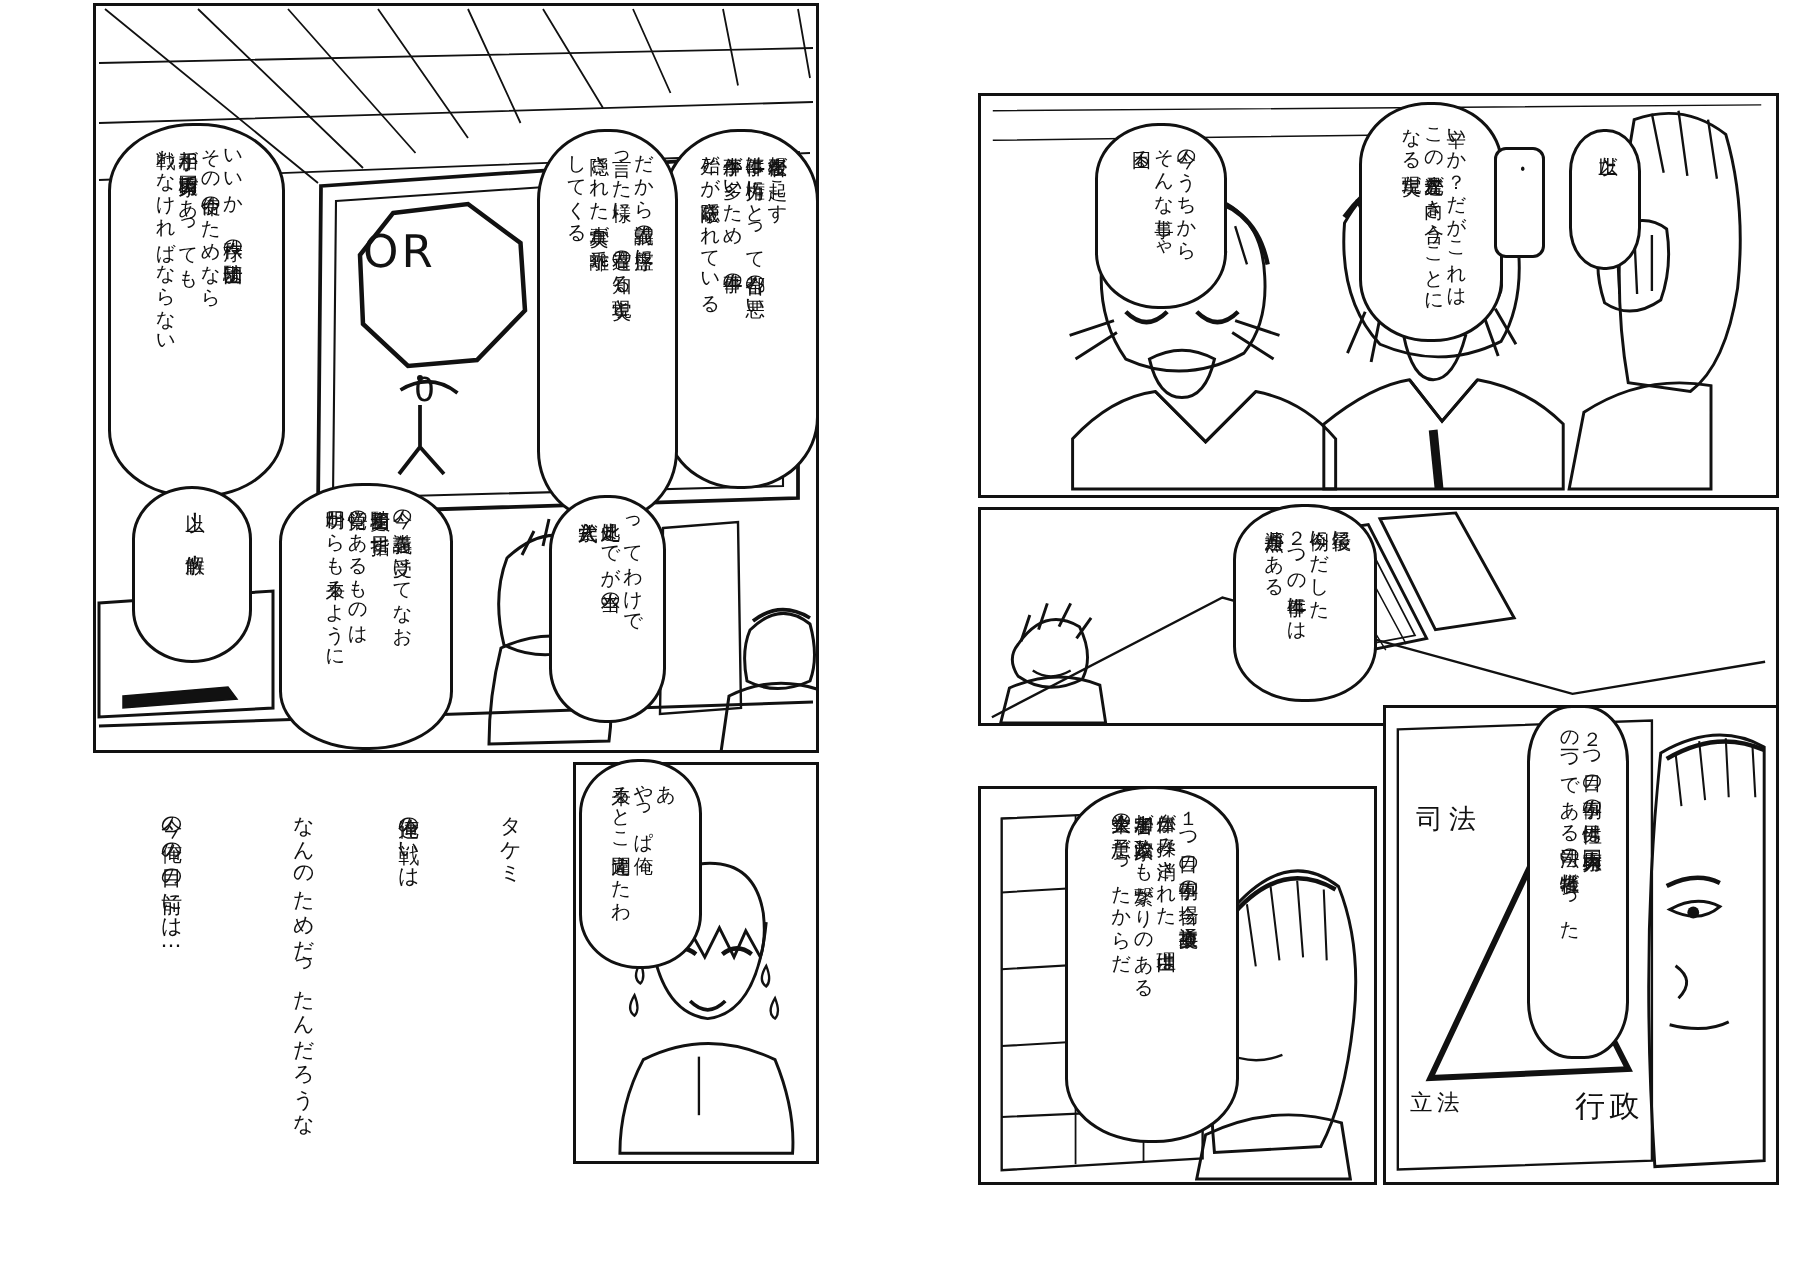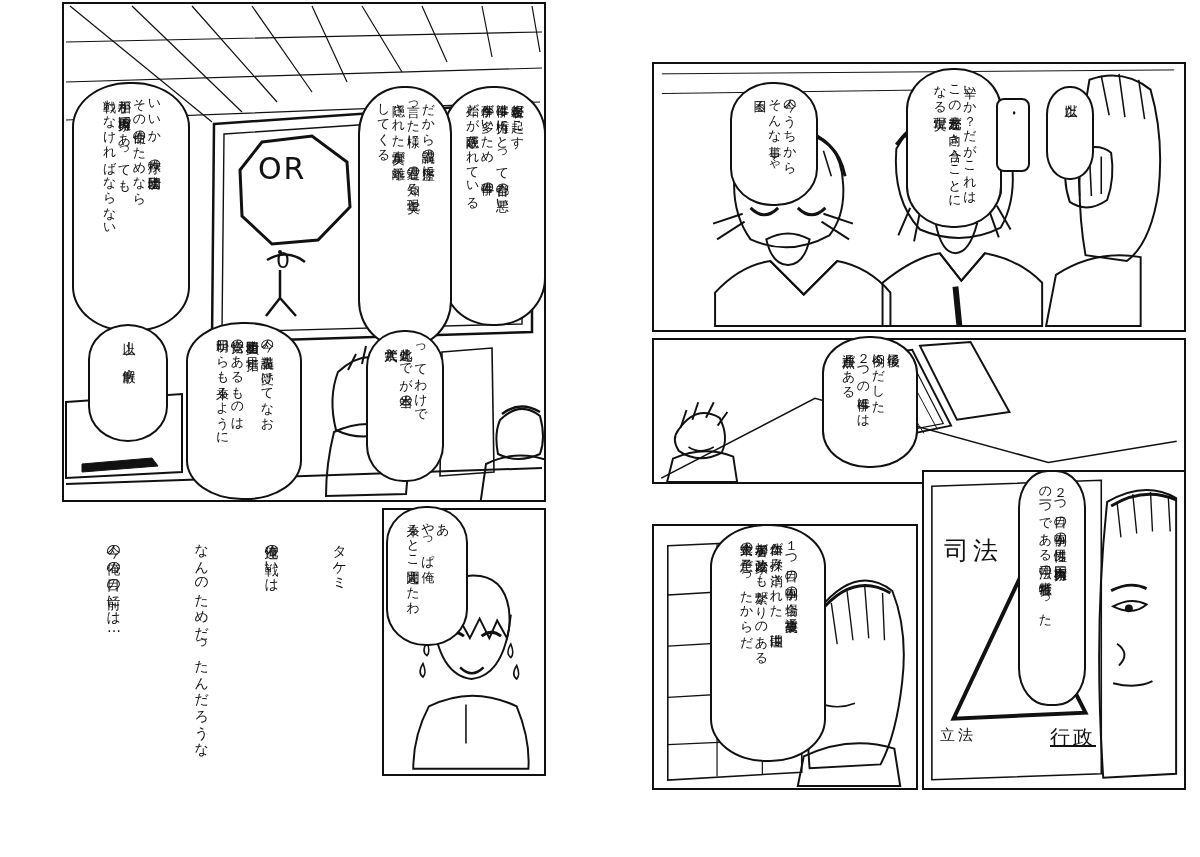--- a/index.html
+++ b/index.html
@@ -111,21 +111,21 @@
       <path d="M272 430 q34 -16 68 0 q8 34 4 62 l-80 2 q0 -32 8 -64 z" fill="none" stroke="#111" stroke-width="2"></path>
 
       <path d="M346 372 L358 430" stroke="#111" stroke-width="5" fill="none"></path>
 
       <path d="M438 418 q20 -20 40 -4 q6 22 0 38 q-22 10 -42 0 q-4 -20 2 -34 z" fill="none" stroke="#111" stroke-width="2"></path>
       <path d="M440 412 q18 -14 38 -2" stroke="#111" stroke-width="2.5" fill="none"></path>
       <path d="M424 462 q32 -16 66 -2 l4 42 l-76 2 z" fill="none" stroke="#111" stroke-width="2"></path>
       <path d="M380 350 L430 346 L432 470 L378 474 Z" fill="none" stroke="#111" stroke-width="1.6"></path>
     </svg>
 
-    <div class="vtext" style="left:196px; top:150px; font-size:30px; writing-mode:horizontal-tb; letter-spacing:2px;">OR</div>
+    <div class="vtext" style="left:180px; top:150px; font-size:30px; writing-mode:horizontal-tb; letter-spacing:2px;">OR</div>
     <div class="vtext" style="left:214px; top:246px; font-size:22px; writing-mode:horizontal-tb;">0</div>
   </div>
 
   <div class="bubble" style="left:442px; top:86px; width:104px; height:240px; border-radius:48% / 20%;">
     <div class="vtext" style="font-size:13px;">報復者が起こす
 事件は権力にとって都合の悪い
 事件が多いため 事件の
 殆どが隠蔽されている</div>
   </div>
   <div class="bubble" style="left:358px; top:86px; width:94px; height:262px; border-radius:48% / 18%;">
@@ -316,22 +316,22 @@
       <path d="M196 30 l4 36 M212 22 l4 40 M230 20 l2 40 M248 24 l2 36" stroke="#111" stroke-width="1.4" fill="none"></path>
 
       <path d="M190 120 q20 -10 36 -2" stroke="#111" stroke-width="3" fill="none"></path>
       <path d="M192 136 q18 -10 34 -2 q-14 12 -34 2 z" fill="none" stroke="#111" stroke-width="2"></path>
       <circle cx="208" cy="138" r="4" fill="#111"></circle>
 
       <path d="M196 174 q14 10 2 22" stroke="#111" stroke-width="2" fill="none"></path>
       <path d="M192 214 q24 6 40 -2" stroke="#111" stroke-width="2" fill="none"></path>
     </svg>
 
-    <div style="position:absolute; left:20px; top:62px; font-size:25px; writing-mode:horizontal-tb; letter-spacing:4px;">司法</div>
+    <div style="position:absolute; left:20px; top:62px; font-size:18px; writing-mode:horizontal-tb; letter-spacing:4px;">司法</div>
     <div style="position:absolute; left:16px; top:254px; font-size:15px; writing-mode:horizontal-tb; letter-spacing:3px;">立法</div>
-    <div style="position:absolute; left:126px; top:252px; font-size:20px; writing-mode:horizontal-tb; letter-spacing:3px;text-decoration:underline;">行政</div>
+    <div style="position:absolute; left:126px; top:252px; font-size:20px; writing-mode:horizontal-tb; letter-spacing:3px;">行政</div>
   </div>
   <div class="bubble" style="left:1018px; top:470px; width:68px; height:236px; border-radius:44% / 16%;">
     <div class="vtext" style="font-size:13px;">２つ目の事例の男性は国家三大権力
 の一つである司法の犠牲者だった</div>
   </div>
 
 </div>
 
 </body></html>

